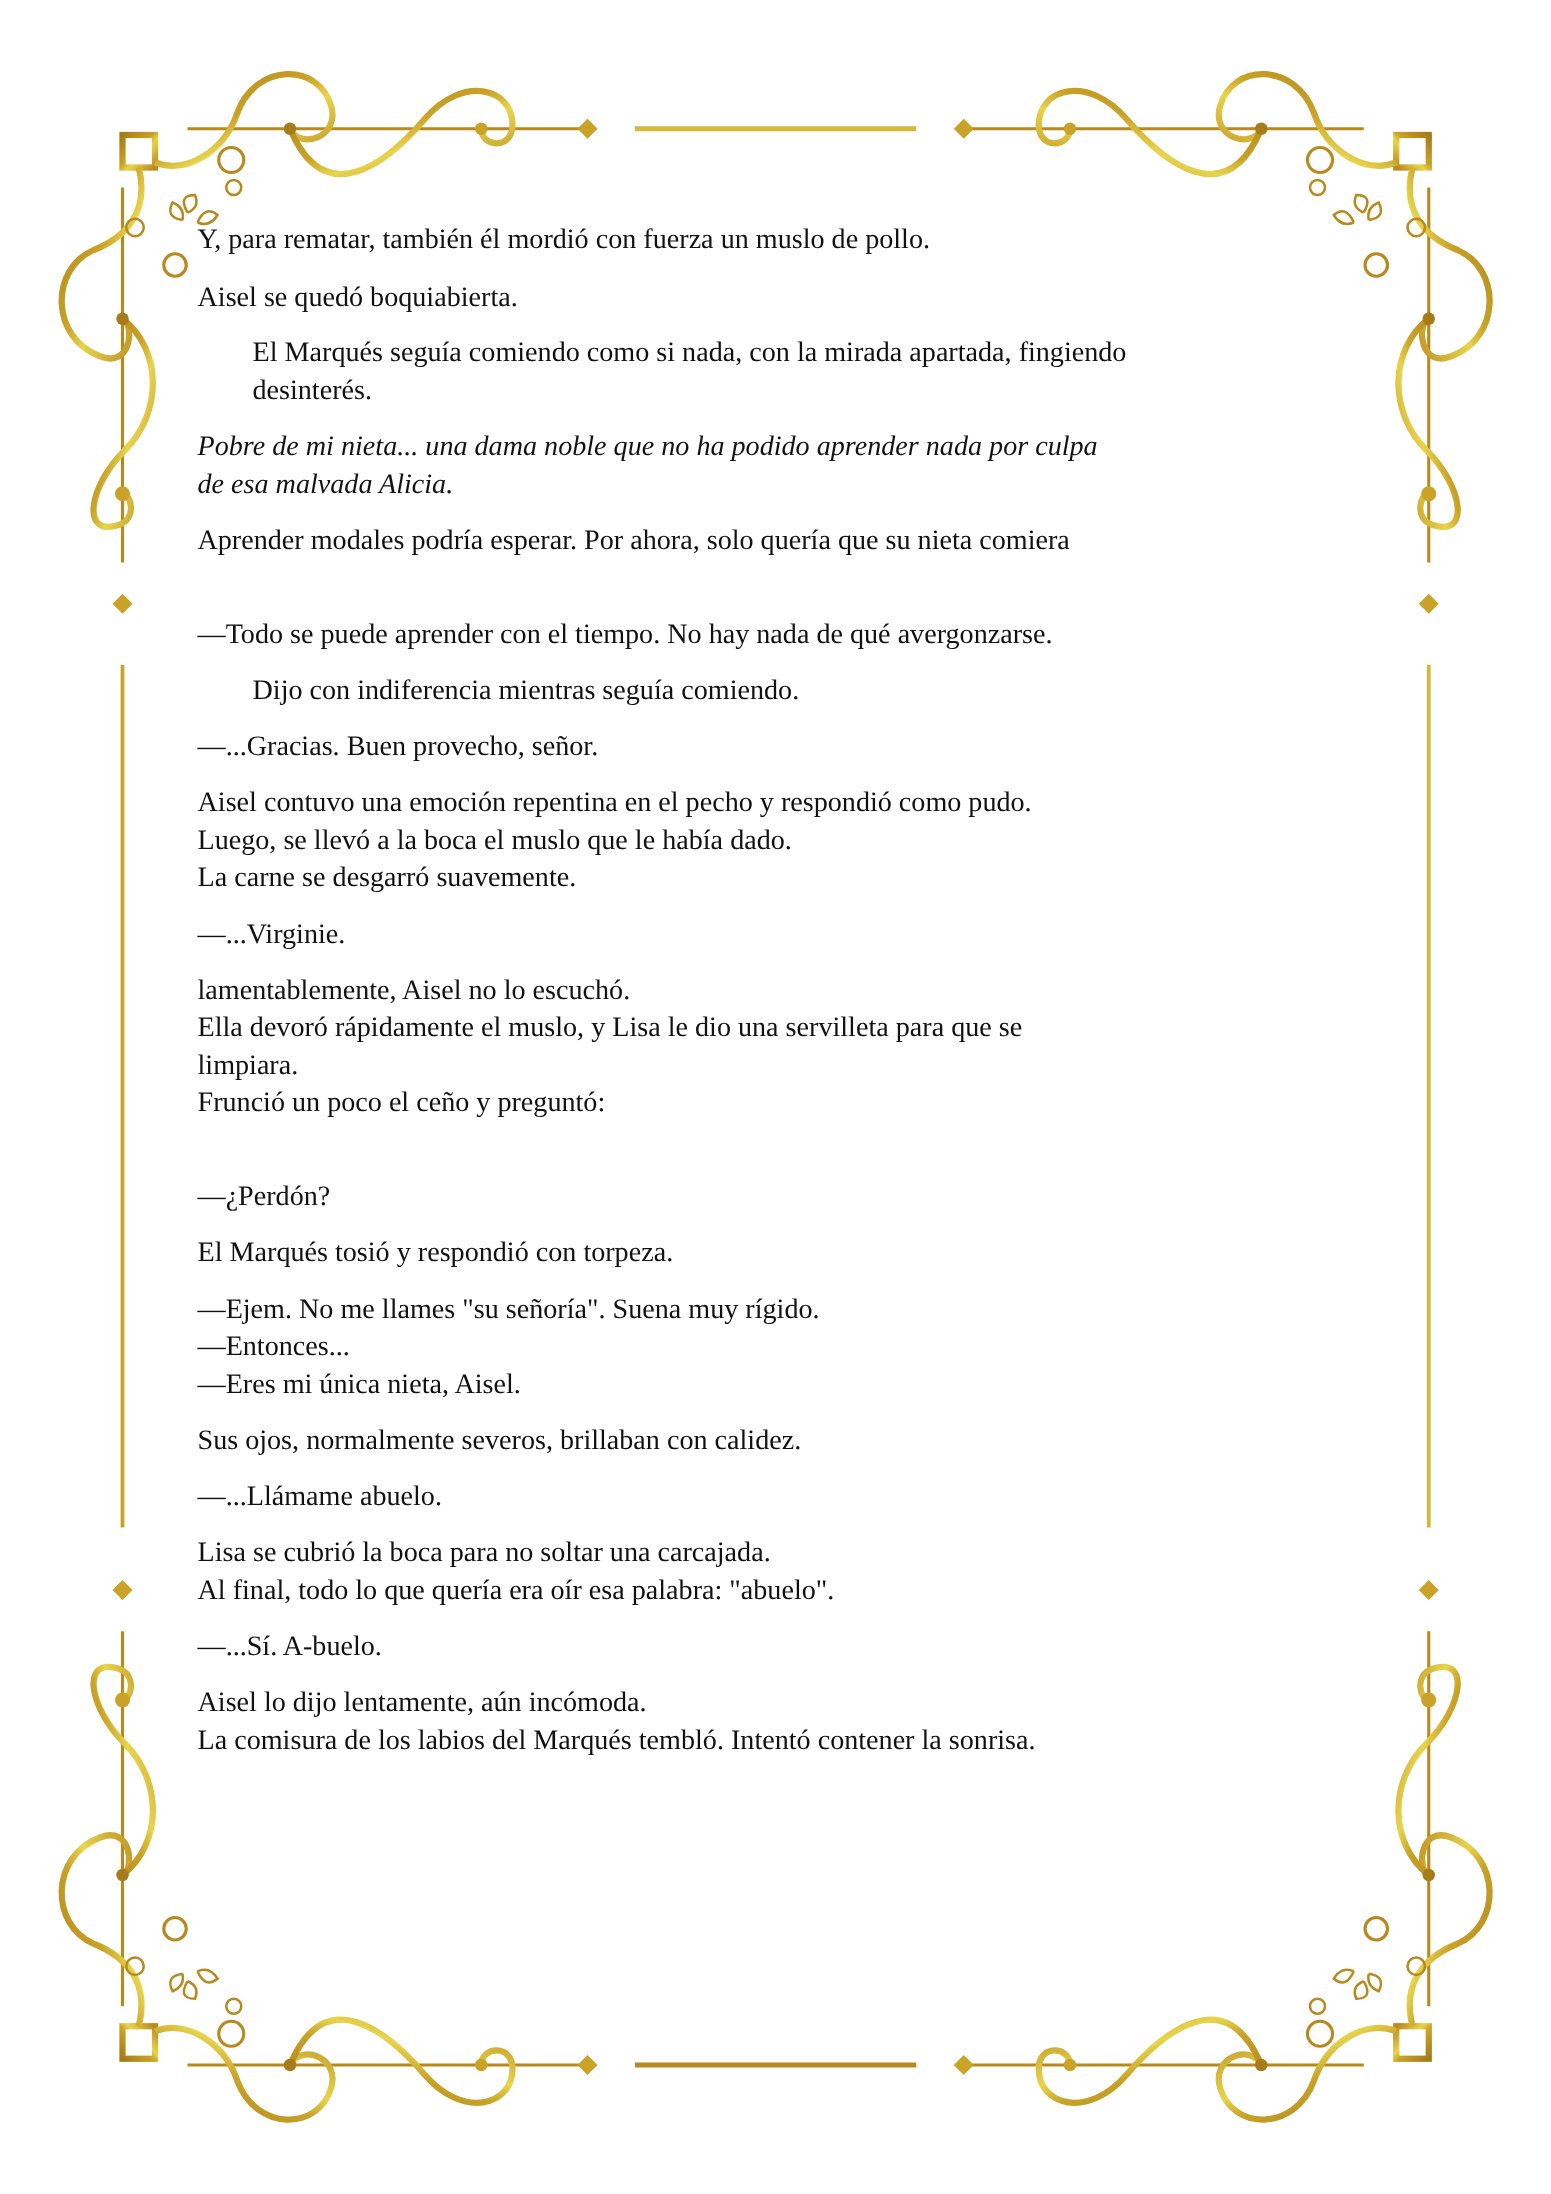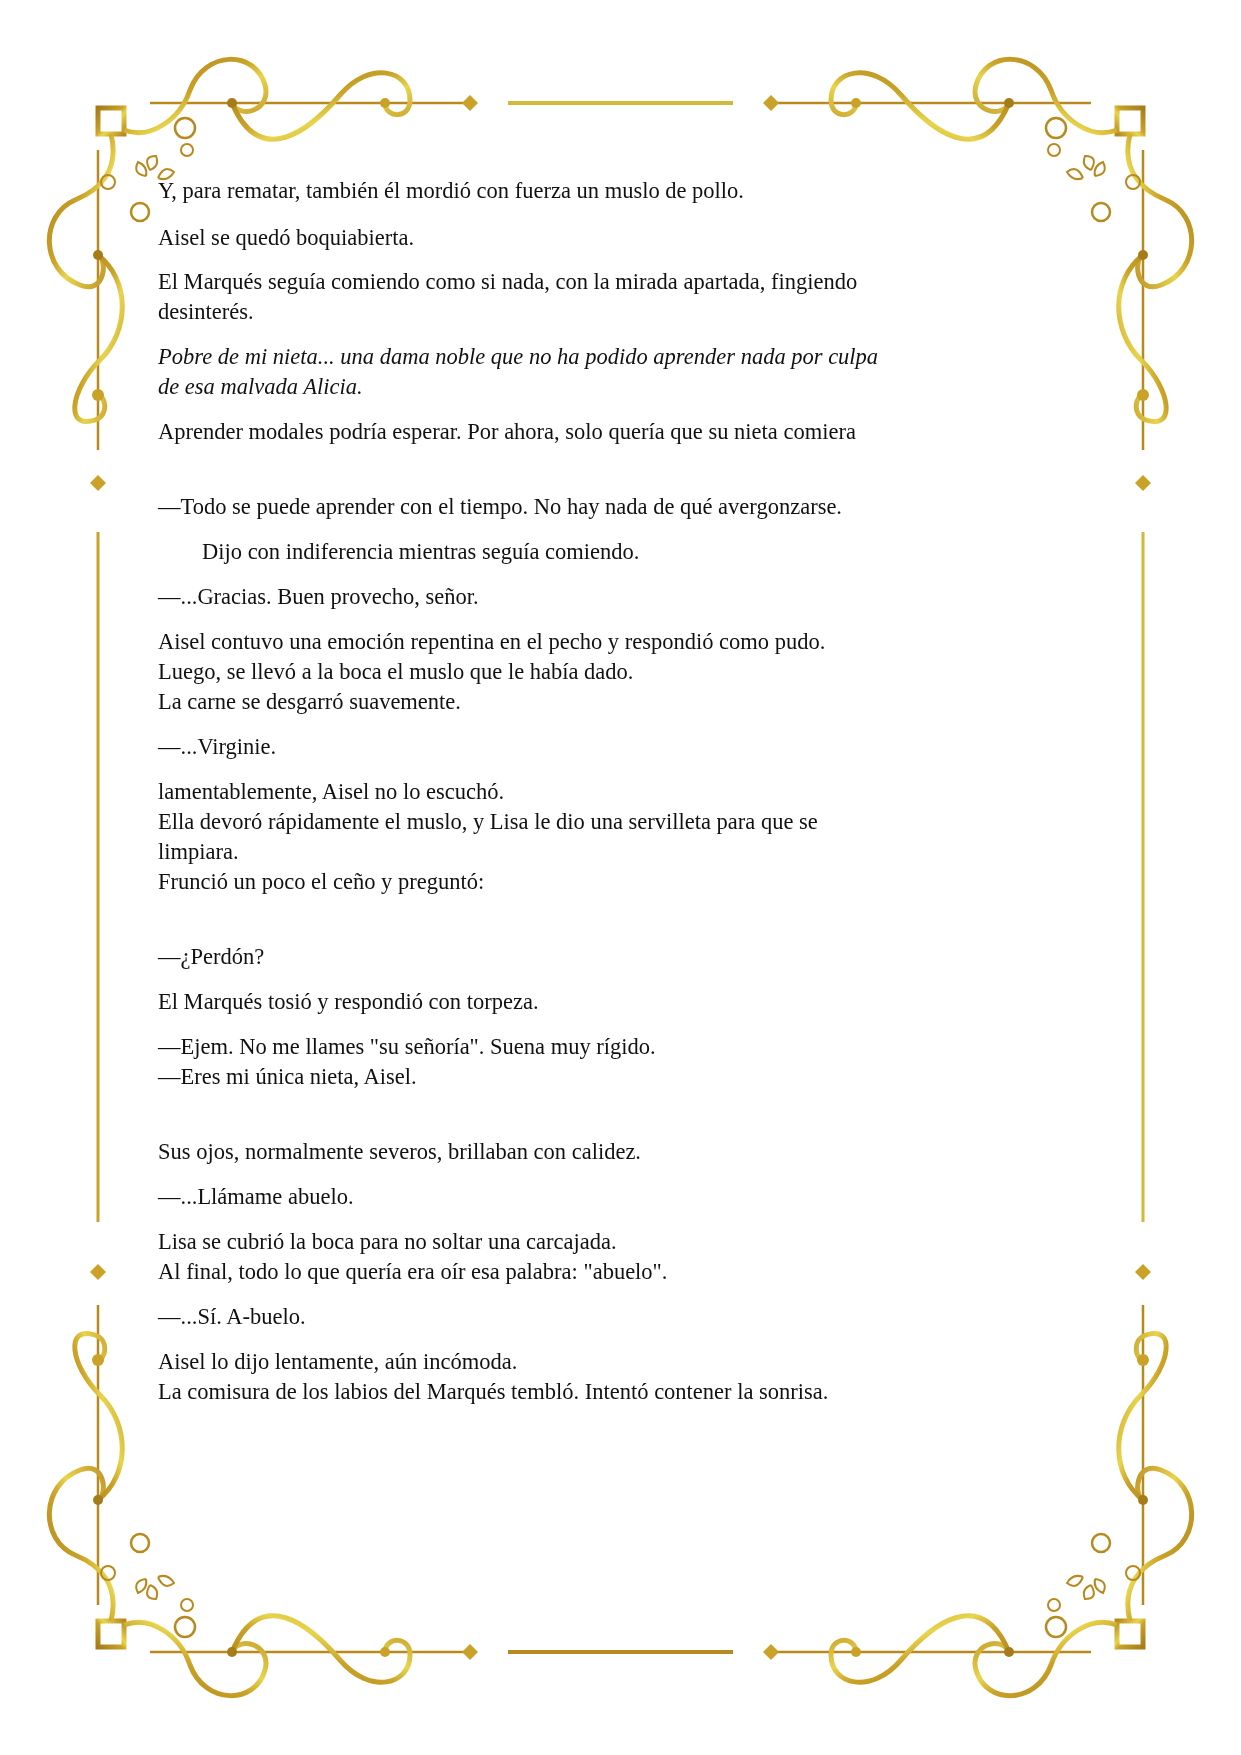--- a/index.html
+++ b/index.html
@@ -62,21 +62,21 @@
     <line x1="1143" y1="532" x2="1143" y2="1222" stroke="#D4B83A" stroke-width="3"></line>
   </svg>
 
   <div class="text" id="doc-body">
       <p class="p" style="top: 176px;">
         <span class="ln">Y, para rematar, también él mordió con fuerza un muslo de pollo.</span>
       </p>
       <p class="p" style="top: 223px;">
         <span class="ln">Aisel se quedó boquiabierta.</span>
       </p>
-      <p class="p" style="top: 267px;">
+      <p class="p" style="top: 267px; margin-left: 44px;">
         <span class="ln">El Marqués seguía comiendo como si nada, con la mirada apartada, fingiendo</span>
         <span class="ln">desinterés.</span>
       </p>
       <p class="p it" style="top: 342px;">
         <span class="ln">Pobre de mi nieta... una dama noble que no ha podido aprender nada por culpa</span>
         <span class="ln">de esa malvada Alicia.</span>
       </p>
       <p class="p" style="top: 417px;">
         <span class="ln">Aprender modales podría esperar. Por ahora, solo quería que su nieta comiera</span>
       </p>
@@ -104,20 +104,21 @@
         <span class="ln">Frunció un poco el ceño y preguntó:</span>
       </p>
       <p class="p" style="top: 942px;">
         <span class="ln">—¿Perdón?</span>
       </p>
       <p class="p" style="top: 987px;">
         <span class="ln">El Marqués tosió y respondió con torpeza.</span>
       </p>
       <p class="p" style="top: 1032px;">
         <span class="ln">—Ejem. No me llames "su señoría". Suena muy rígido.</span>
+        <span class="ln">—Entonces...</span>
         <span class="ln">—Eres mi única nieta, Aisel.</span>
       </p>
       <p class="p" style="top: 1137px;">
         <span class="ln">Sus ojos, normalmente severos, brillaban con calidez.</span>
       </p>
       <p class="p" style="top: 1182px;">
         <span class="ln">—...Llámame abuelo.</span>
       </p>
       <p class="p" style="top: 1227px;">
         <span class="ln">Lisa se cubrió la boca para no soltar una carcajada.</span>

